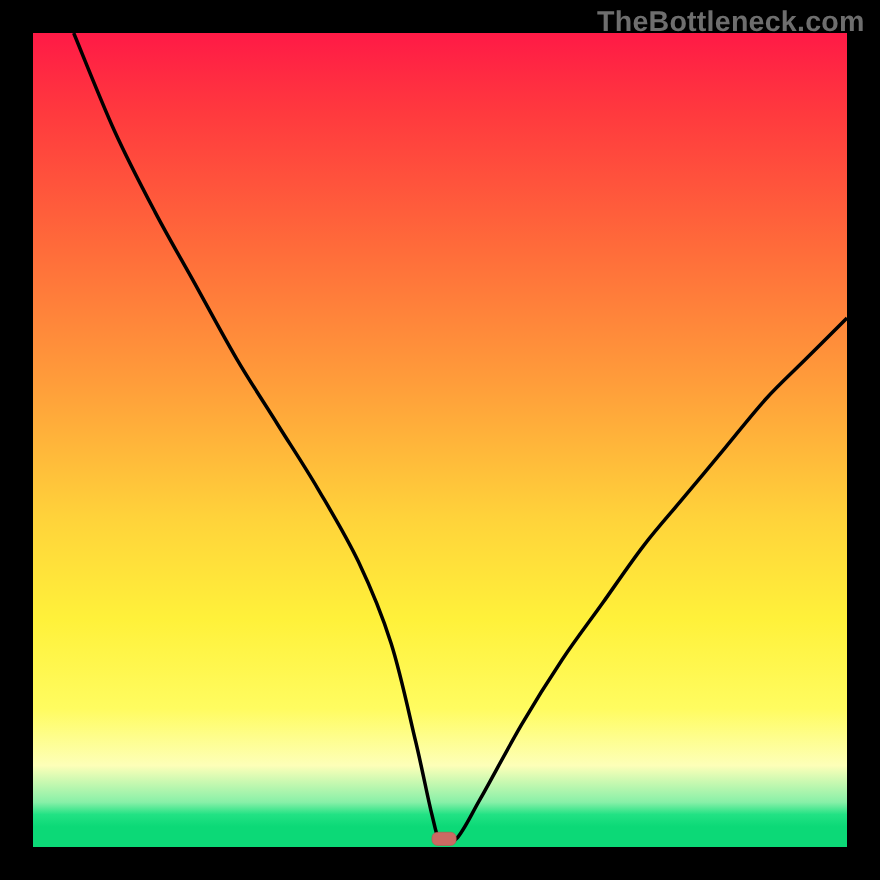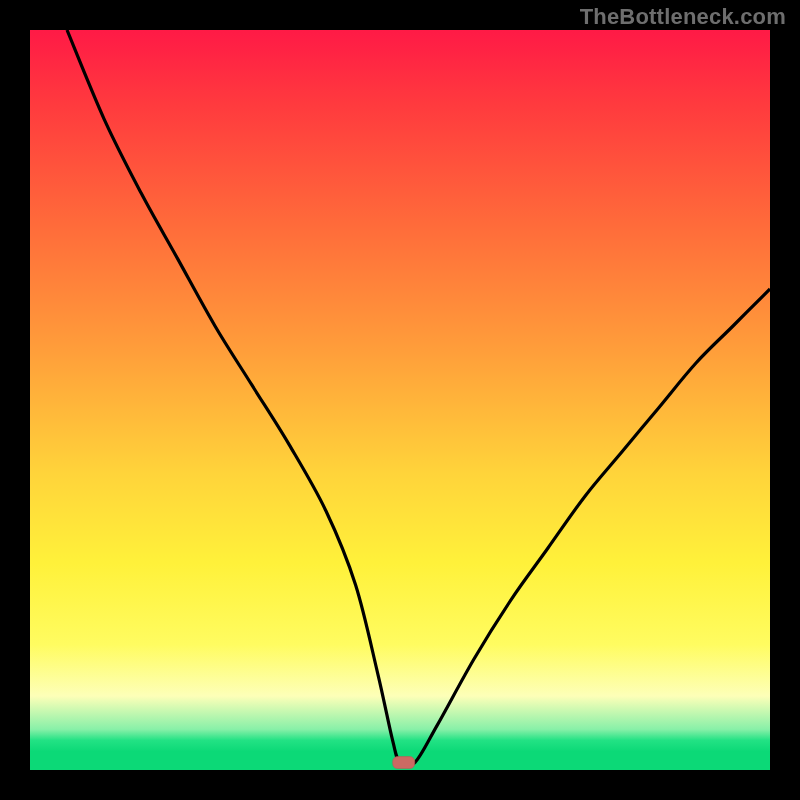--- a/index.html
+++ b/index.html
@@ -14,21 +14,21 @@
   .frame {
     position: relative;
     width: 800px;
     height: 800px;
     background: #000;
   }
   .watermark {
     position: absolute;
     top: 4px;
     right: 14px;
-    font-size: 22px;
+    font-size: 26px;
     font-weight: 600;
     color: #6e6e6e;
     letter-spacing: 0.2px;
     user-select: none;
   }
   .plot-area {
     position: absolute;
     left: 30px;
     top: 30px;
     width: 740px;

